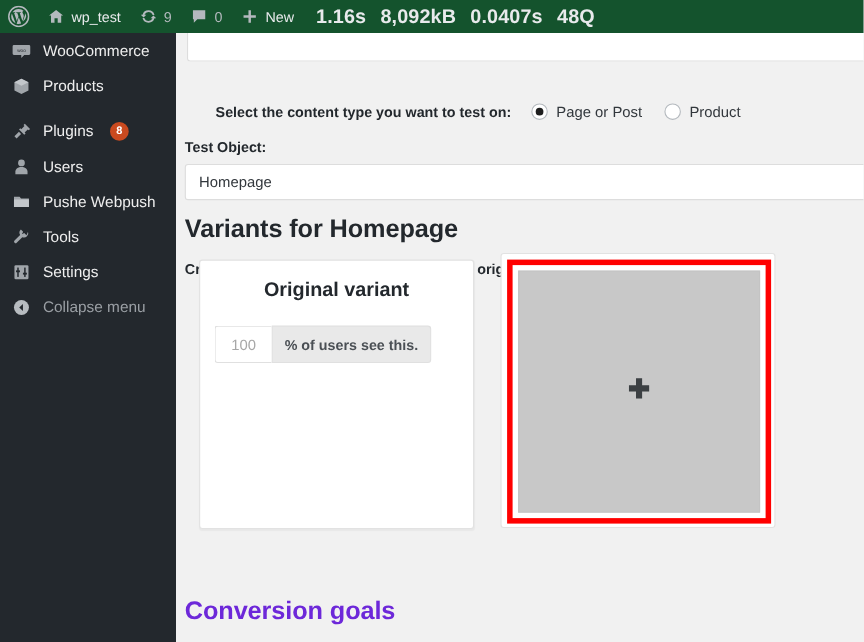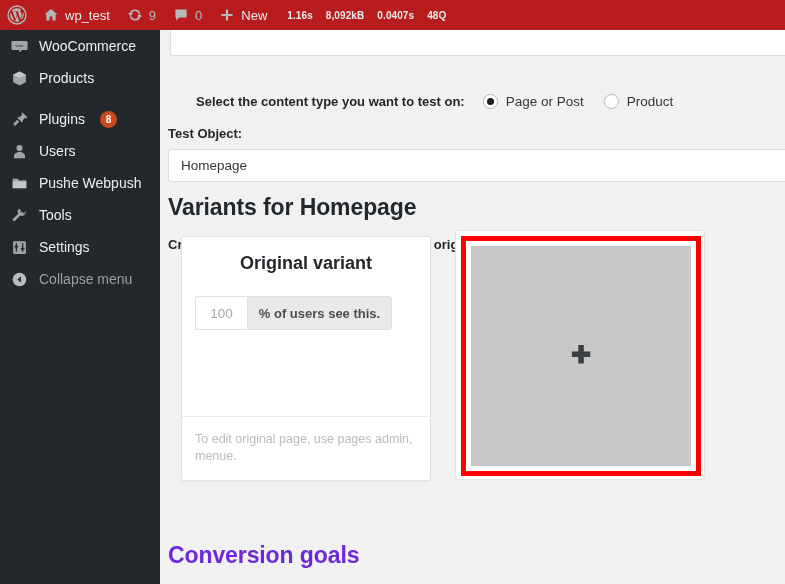--- a/index.html
+++ b/index.html
@@ -11,40 +11,40 @@
     font-family: "Liberation Sans", sans-serif;
     background: #f1f1f1;
   }
 
   
   #adminbar {
     position: absolute;
     top: 0; left: 0;
     width: 785px;
     height: 30px;
-    background: #b91c1c;
+    background: #14532d;
     display: flex;
     align-items: center;
     color: #b4b9be;
     font-size: 13px;
     z-index: 50;
   }
   .ab-item {
     display: flex;
     align-items: center;
     height: 30px;
     padding: 0 8px;
     gap: 5px;
     color: #b4b9be;
     white-space: nowrap;
   }
   .ab-item.first { padding-left: 7px; padding-right: 7px; }
   .ab-label { font-size: 13px; color: #e8eaec; font-weight: 400; }
   .ab-count { font-size: 13px; color: #b4b9be; }
-  .ab-perf { font-size: 10px; color: #e8eaec; font-weight: 600; letter-spacing: .1px; }
+  .ab-perf { font-size: 18px; color: #e8eaec; font-weight: 600; letter-spacing: .1px; }
   .ab-perf-group { display: flex; align-items: center; gap: 13px; padding-left: 12px; }
 
   .icon-wp {
     width: 20px; height: 20px;
     display: inline-block;
     position: relative;
   }
   .icon-wp svg, .ab-ico svg { display: block; }
   .ab-ico { display: flex; align-items: center; justify-content: center; width: 18px; height: 18px; }
 
@@ -450,21 +450,20 @@
 
   <h2 class="h2-variants">Variants for Homepage</h2>
   <div class="p-createvariant">Create your new variant to test against the original:</div>
 
   <div class="card-original">
     <div class="card-title">Original variant</div>
     <div class="pct-row">
       <div class="pct-input">100</div>
       <div class="pct-addon">% of users see this.</div>
     </div>
-    <div class="card-footer">To edit original page, use pages admin, menue.</div>
   </div>
 
   <div class="card-new">
     <div class="red-highlight">
       <div class="add-box">
         <span class="plus-glyph">✚</span>
       </div>
     </div>
   </div>
 

